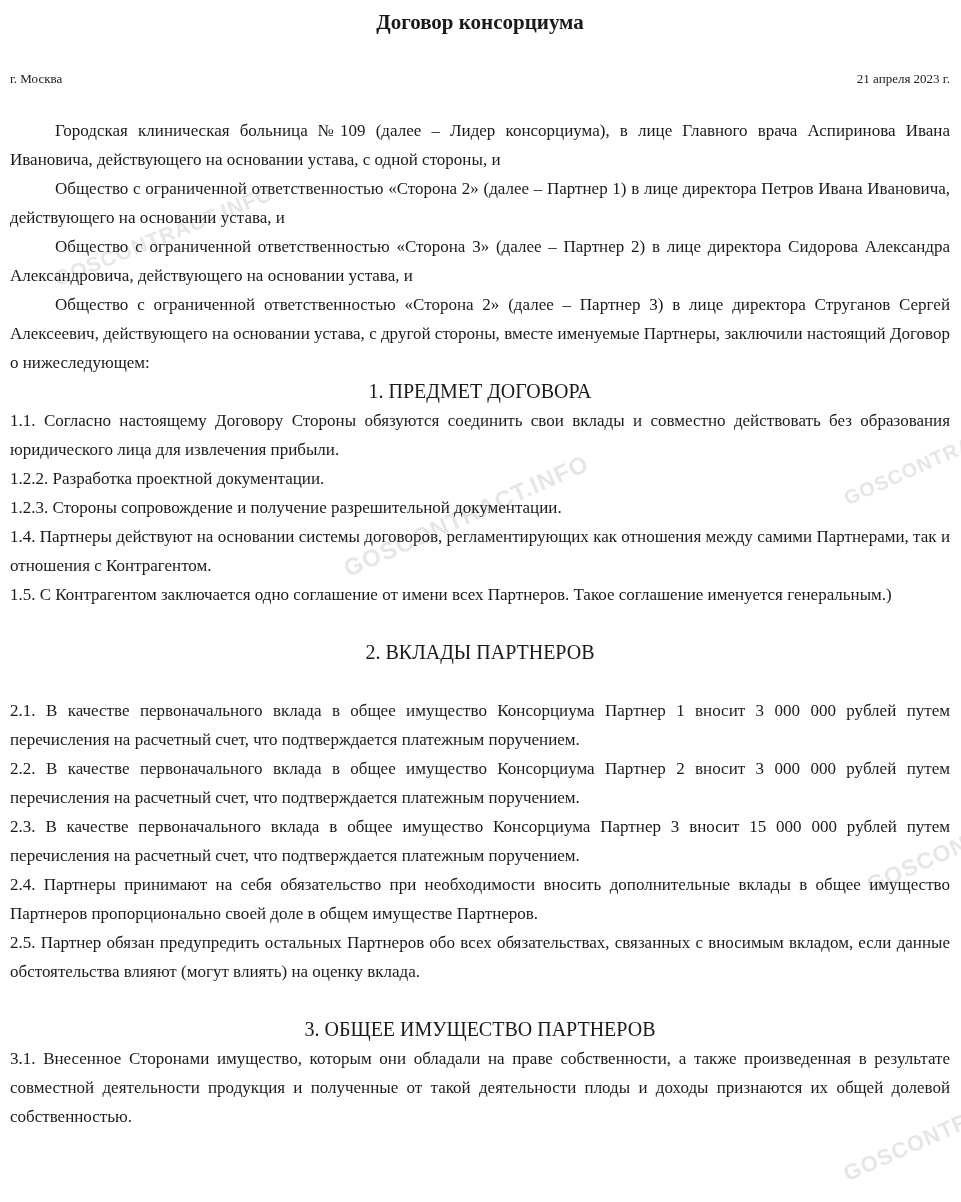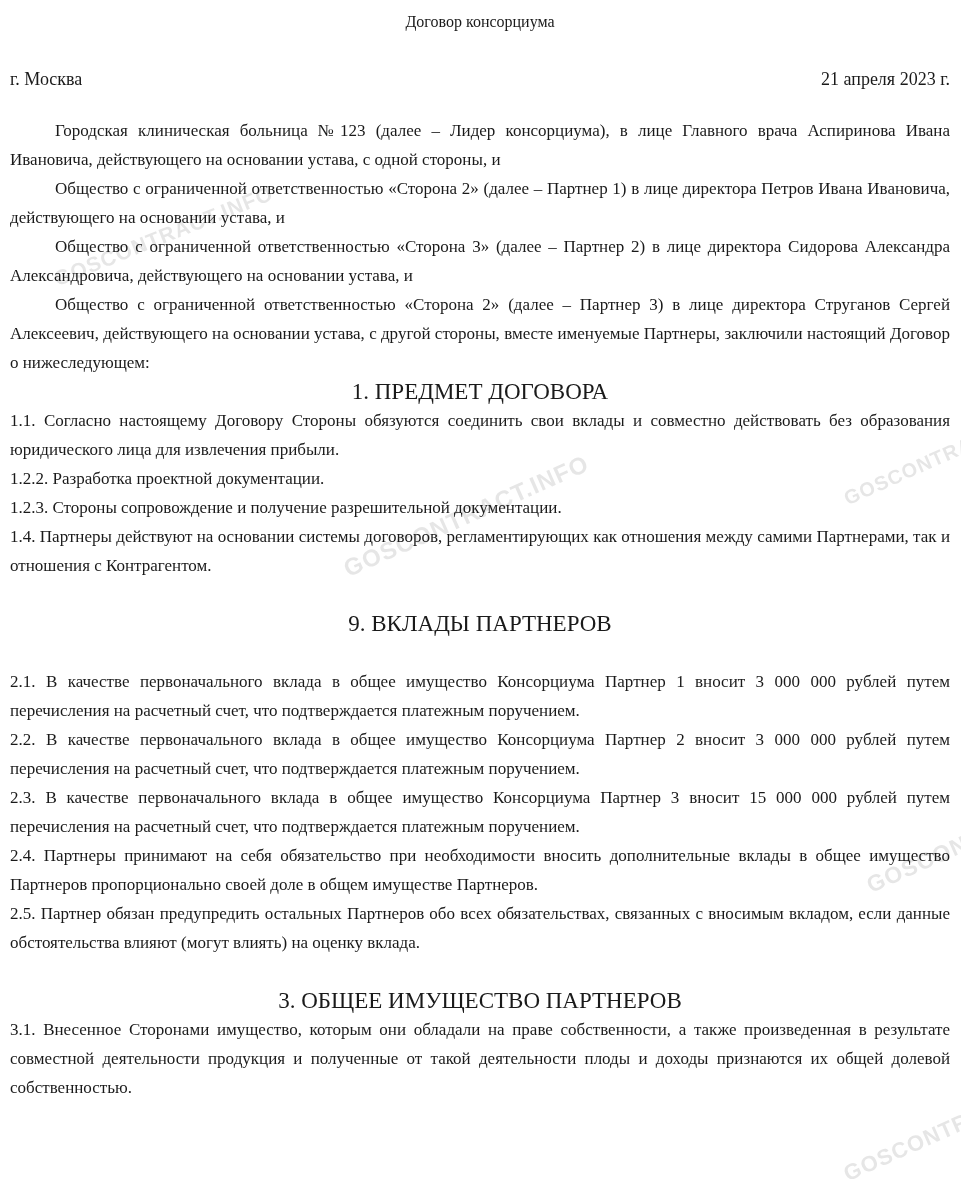--- a/index.html
+++ b/index.html
@@ -42,50 +42,51 @@
   .wm-1 { left: 55px;  top: 268px; font-size: 21px; transform: rotate(-22deg); }
   .wm-2 { left: 345px; top: 556px; font-size: 24px; transform: rotate(-24deg); }
   .wm-3 { left: 845px; top: 488px; font-size: 20px; transform: rotate(-24deg); }
   .wm-4 { left: 868px; top: 873px; font-size: 23px; transform: rotate(-24deg); }
   .wm-5 { left: 845px; top: 1162px; font-size: 22px; transform: rotate(-24deg); }
 
   .content { position: relative; z-index: 3; }
 
   .doc-title {
     text-align: center;
-    font-size: 16px;
+    font-size: 21px;
     line-height: 20px;
     margin: 12px 0 0 0;
+    font-weight: bold;
   }
 
   .meta-row {
     display: flex;
     justify-content: space-between;
     align-items: baseline;
     margin-top: 37px;
-    font-size: 18px;
+    font-size: 13px;
     line-height: 20px;
   }
   .meta-row .place { text-align: left; }
   .meta-row .date  { text-align: right; margin-left: 36px; }
 
   .body-block { margin-top: 27px; }
 
   p.para {
     margin: 0;
     font-size: 17px;
     line-height: 29px;
     text-align: justify;
     text-justify: inter-word;
   }
   p.indent { text-indent: 45px; }
 
   h2.section-head {
     margin: 0;
-    font-size: 23px;
+    font-size: 20px;
     line-height: 29px;
     font-weight: normal;
     text-align: center;
   }
   h2.section-head.gap-before { margin-top: 29px; }
   h2.section-head.gap-after  { margin-bottom: 29px; }
 
   .clause { margin: 0; }
 </style>
 </head>
@@ -104,36 +105,37 @@
   <div class="content">
 
     <div class="doc-title">Договор консорциума</div>
 
     <div class="meta-row">
       <div class="place">г. Москва</div>
       <div class="date">21 апреля 2023 г.</div>
     </div>
 
     <div class="body-block">
-      <p class="para indent">Городская клиническая больница №123 (далее – Лидер консорциума), в лице Главного врача Аспиринова Ивана Ивановича, действующего на основании устава, с одной стороны, и</p>
+      <p class="para indent">Городская клиническая больница №109 (далее – Лидер консорциума), в лице Главного врача Аспиринова Ивана Ивановича, действующего на основании устава, с одной стороны, и</p>
       <p class="para indent">Общество с ограниченной ответственностью «Сторона 2» (далее – Партнер 1) в лице директора Петров Ивана Ивановича, действующего на основании устава, и</p>
       <p class="para indent">Общество с ограниченной ответственностью «Сторона 3» (далее – Партнер 2) в лице директора Сидорова Александра Александровича, действующего на основании устава, и</p>
       <p class="para indent">Общество с ограниченной ответственностью «Сторона 2» (далее – Партнер 3) в лице директора Струганов Сергей Алексеевич, действующего на основании устава, с другой стороны, вместе именуемые Партнеры, заключили настоящий Договор о нижеследующем:</p>
     </div>
 
     <section>
       <h2 class="section-head">1. ПРЕДМЕТ ДОГОВОРА</h2>
       <p class="para clause">1.1. Согласно настоящему Договору Стороны обязуются соединить свои вклады и совместно действовать без образования юридического лица для извлечения прибыли.</p>
       <p class="para clause">1.2.2. Разработка проектной документации.</p>
       <p class="para clause">1.2.3. Стороны сопровождение и получение разрешительной документации.</p>
       <p class="para clause">1.4. Партнеры действуют на основании системы договоров, регламентирующих как отношения между самими Партнерами, так и отношения с Контрагентом.</p>
+      <p class="para clause">1.5. С Контрагентом заключается одно соглашение от имени всех Партнеров. Такое соглашение именуется генеральным.)</p>
     </section>
 
     <section>
-      <h2 class="section-head gap-before gap-after">9. ВКЛАДЫ ПАРТНЕРОВ</h2>
+      <h2 class="section-head gap-before gap-after">2. ВКЛАДЫ ПАРТНЕРОВ</h2>
       <p class="para clause">2.1. В качестве первоначального вклада в общее имущество Консорциума Партнер 1 вносит 3 000 000 рублей путем перечисления на расчетный счет, что подтверждается платежным поручением.</p>
       <p class="para clause">2.2. В качестве первоначального вклада в общее имущество Консорциума Партнер 2 вносит 3 000 000 рублей путем перечисления на расчетный счет, что подтверждается платежным поручением.</p>
       <p class="para clause">2.3. В качестве первоначального вклада в общее имущество Консорциума Партнер 3 вносит 15 000 000 рублей путем перечисления на расчетный счет, что подтверждается платежным поручением.</p>
       <p class="para clause">2.4. Партнеры принимают на себя обязательство при необходимости вносить дополнительные вклады в общее имущество Партнеров пропорционально своей доле в общем имуществе Партнеров.</p>
       <p class="para clause">2.5. Партнер обязан предупредить остальных Партнеров обо всех обязательствах, связанных с вносимым вкладом, если данные обстоятельства влияют (могут влиять) на оценку вклада.</p>
     </section>
 
     <section>
       <h2 class="section-head gap-before">3. ОБЩЕЕ ИМУЩЕСТВО ПАРТНЕРОВ</h2>
       <p class="para clause">3.1. Внесенное Сторонами имущество, которым они обладали на праве собственности, а также произведенная в результате совместной деятельности продукция и полученные от такой деятельности плоды и доходы признаются их общей долевой собственностью.</p>

